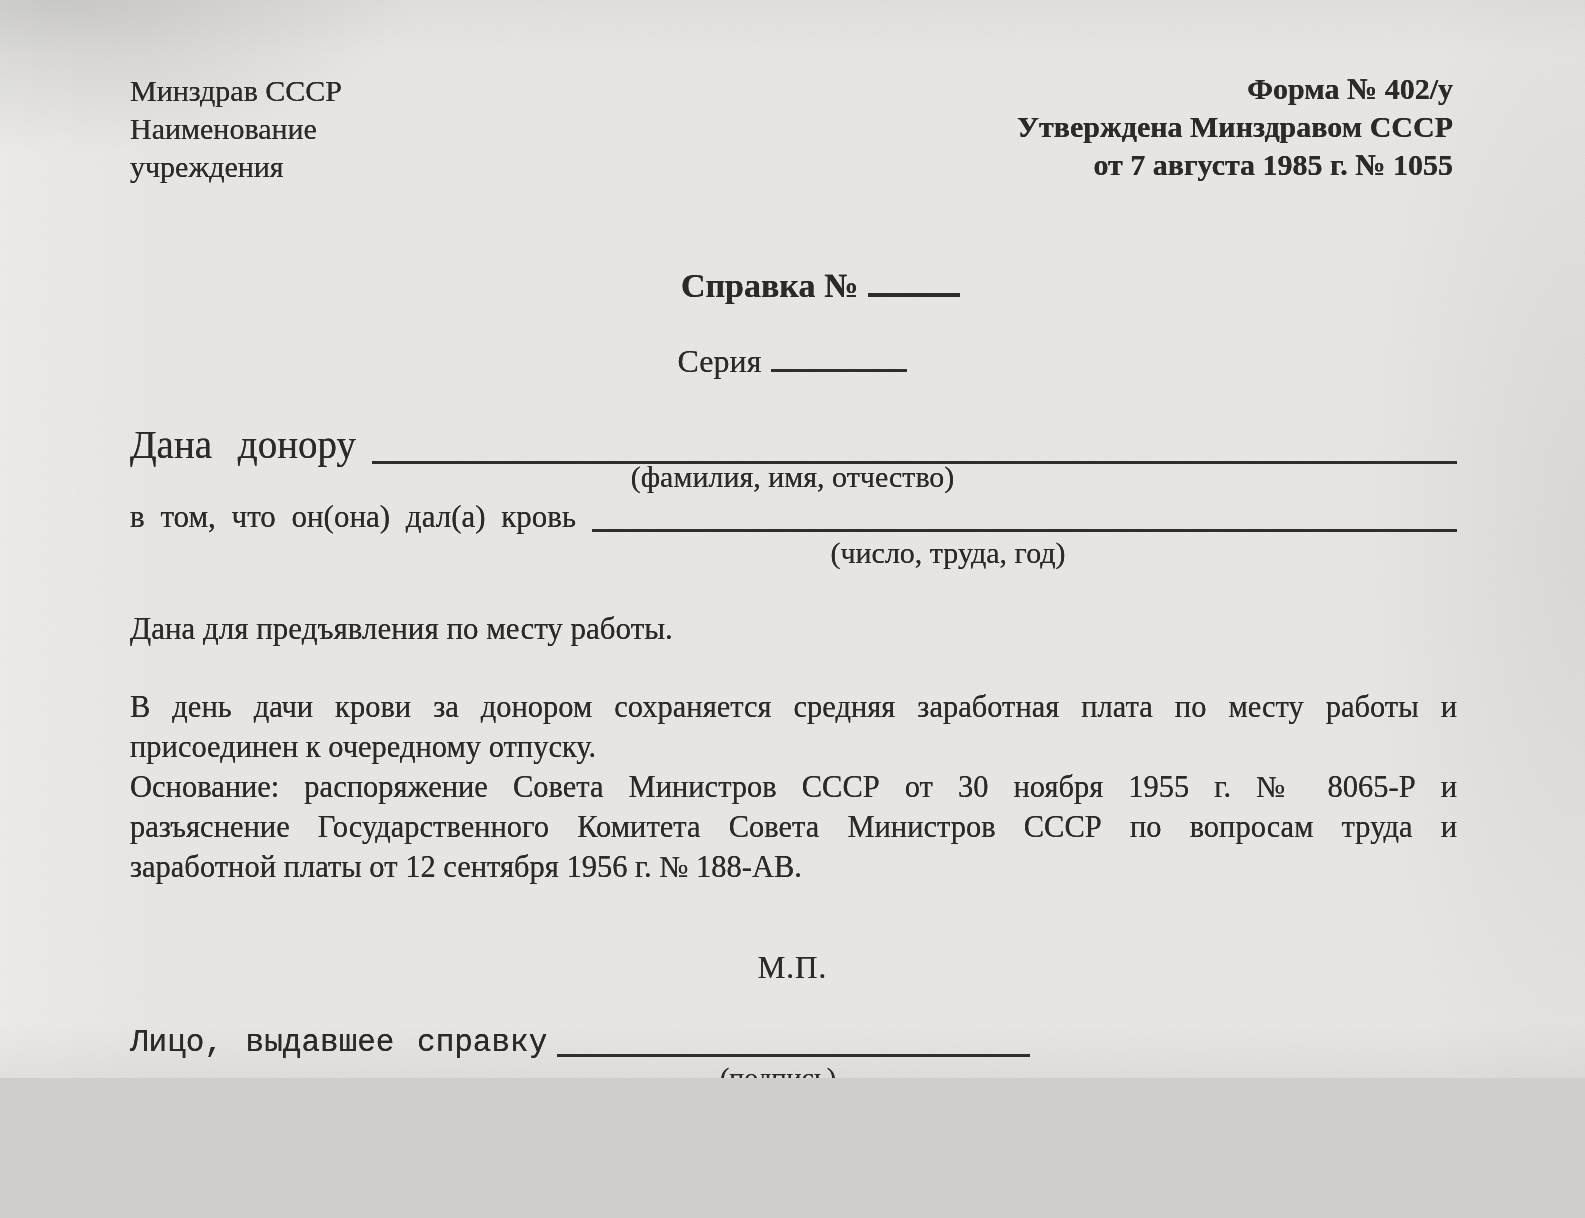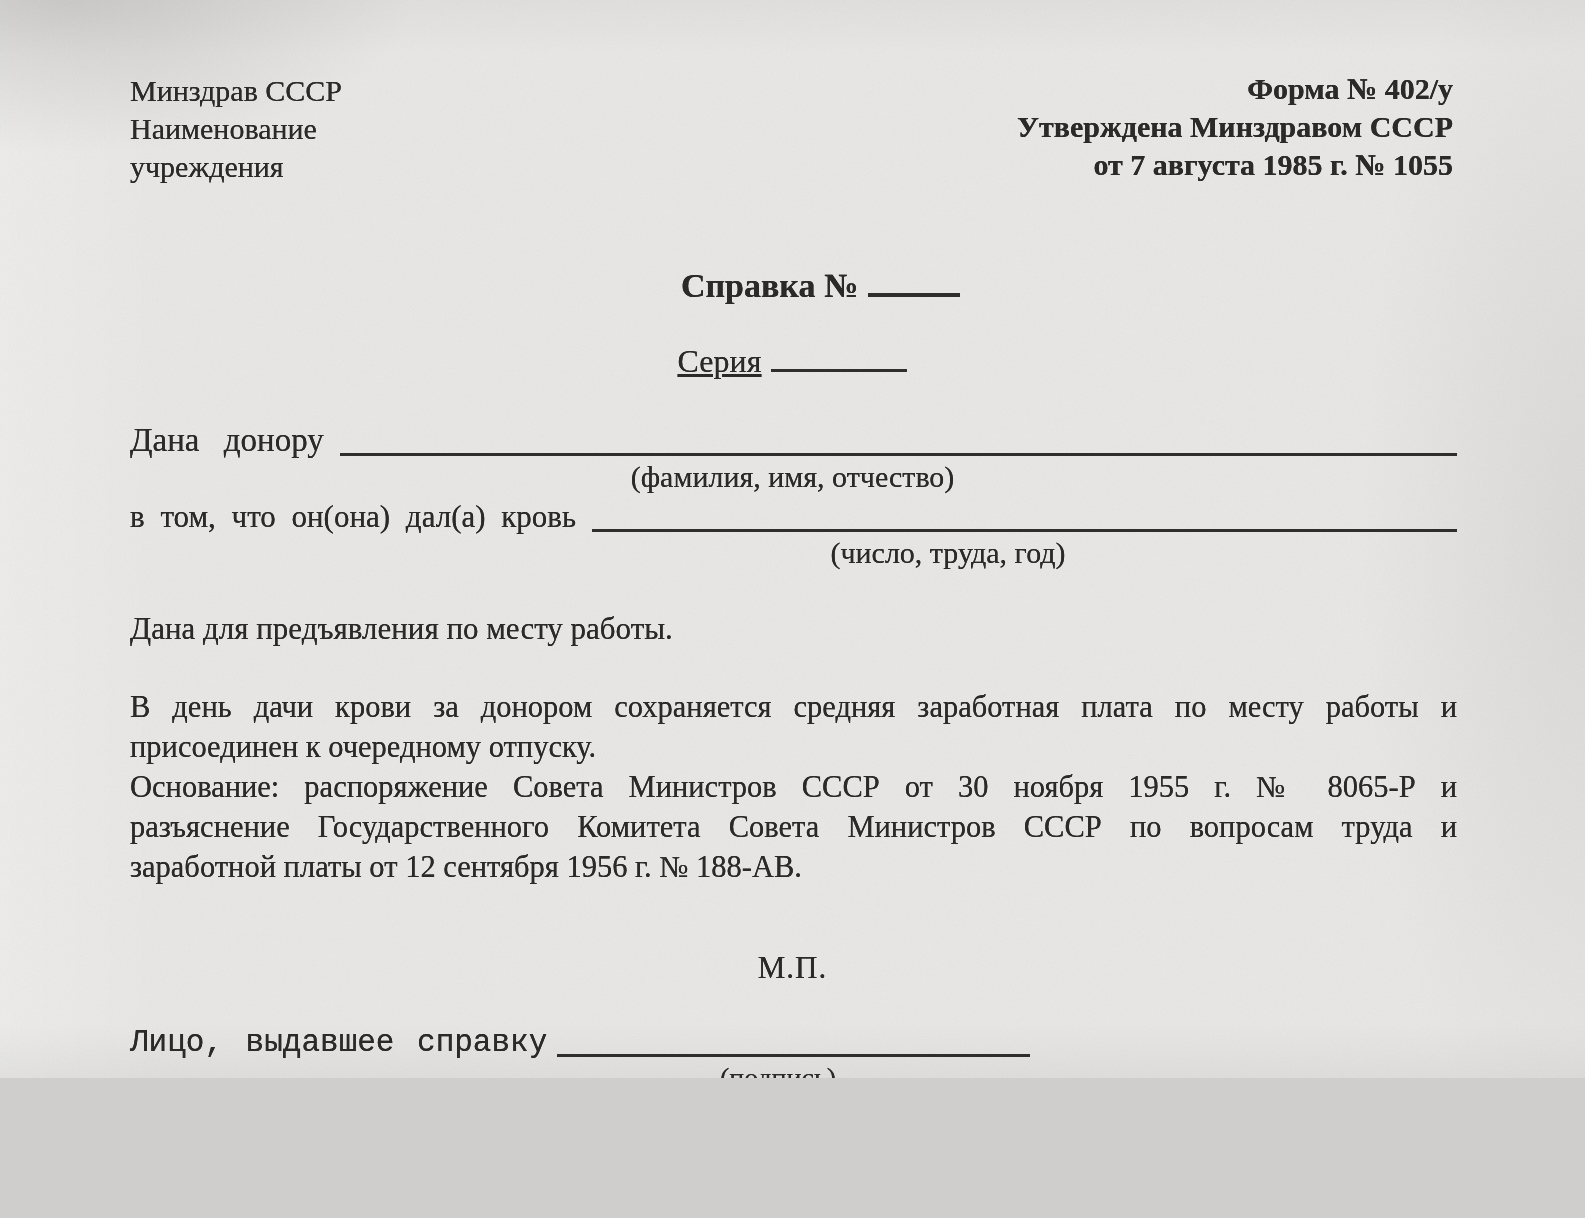--- a/index.html
+++ b/index.html
@@ -21,37 +21,37 @@
   .noise {
     position: absolute; inset: 0; width: 100%; height: 100%;
     pointer-events: none;
   }
   .abs { position: absolute; }
 
   .hdr-left  { left: 130px; top: 72px; font-size: 30px; line-height: 38px; }
   .hdr-right { right: 132px; top: 70px; font-size: 30px; line-height: 38px; font-weight: 700; text-align: right; }
 
   .t-spravka { top: 264px; left: 0; width: 100%; text-align: center; font-weight: 700; font-size: 34px; padding-left: 28px; }
-  .t-seriya  { top: 342px; left: 0; width: 100%; text-align: center; font-size: 32px; text-decoration: underline; }
+  .t-seriya  { top: 342px; left: 0; width: 100%; text-align: center; font-size: 32px; }
 
   .blank {
     display: inline-block;
     border-bottom: 4px solid #2f2e2c;
     height: 0.85em;
     vertical-align: baseline;
     margin-left: 10px;
   }
   .blank.num    { width: 92px;  border-bottom-width: 4px; }
   .blank.series { width: 136px; border-bottom-width: 3px; }
 
   .fill-row { display: flex; align-items: flex-end; }
   .fill-row .lbl { white-space: nowrap; padding-right: 16px; }
   .fill-row .fill { flex: 1; border-bottom: 3px solid #2f2e2c; margin-bottom: 3px; }
 
-  .row-donor { top: 422px; left: 130px; right: 128px; font-size: 33px; }
+  .row-donor { top: 422px; left: 130px; right: 128px; font-size: 39px; }
   .row-donor .lbl { word-spacing: 16px; }
   .hint-fio  { top: 460px; left: 0; width: 100%; text-align: center; font-size: 30px; }
 
   .row-blood { top: 499px; left: 130px; right: 128px; font-size: 31px; }
   .row-blood .lbl { word-spacing: 8px; }
   .hint-date { top: 536px; left: 948px; transform: translateX(-50%); font-size: 30px; }
 
   .purpose { top: 611px; left: 130px; font-size: 31px; }
 
   .para { top: 687px; left: 130px; width: 1327px; font-size: 30.5px; line-height: 40px; }

